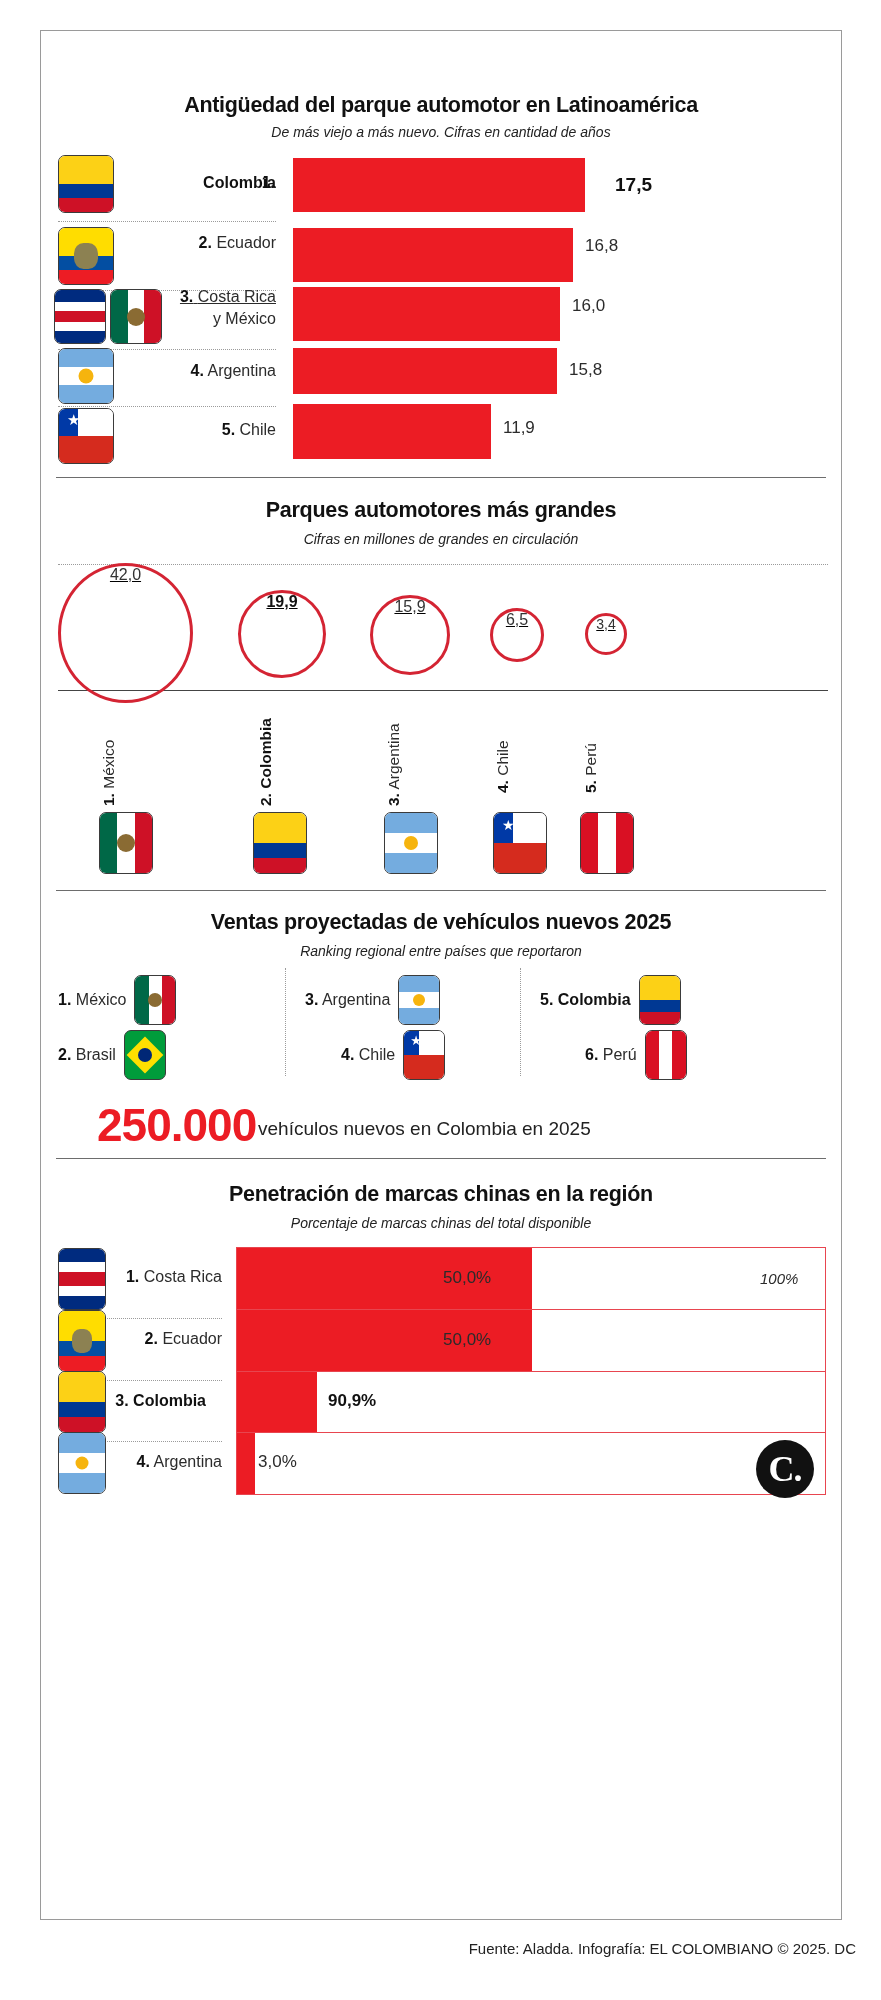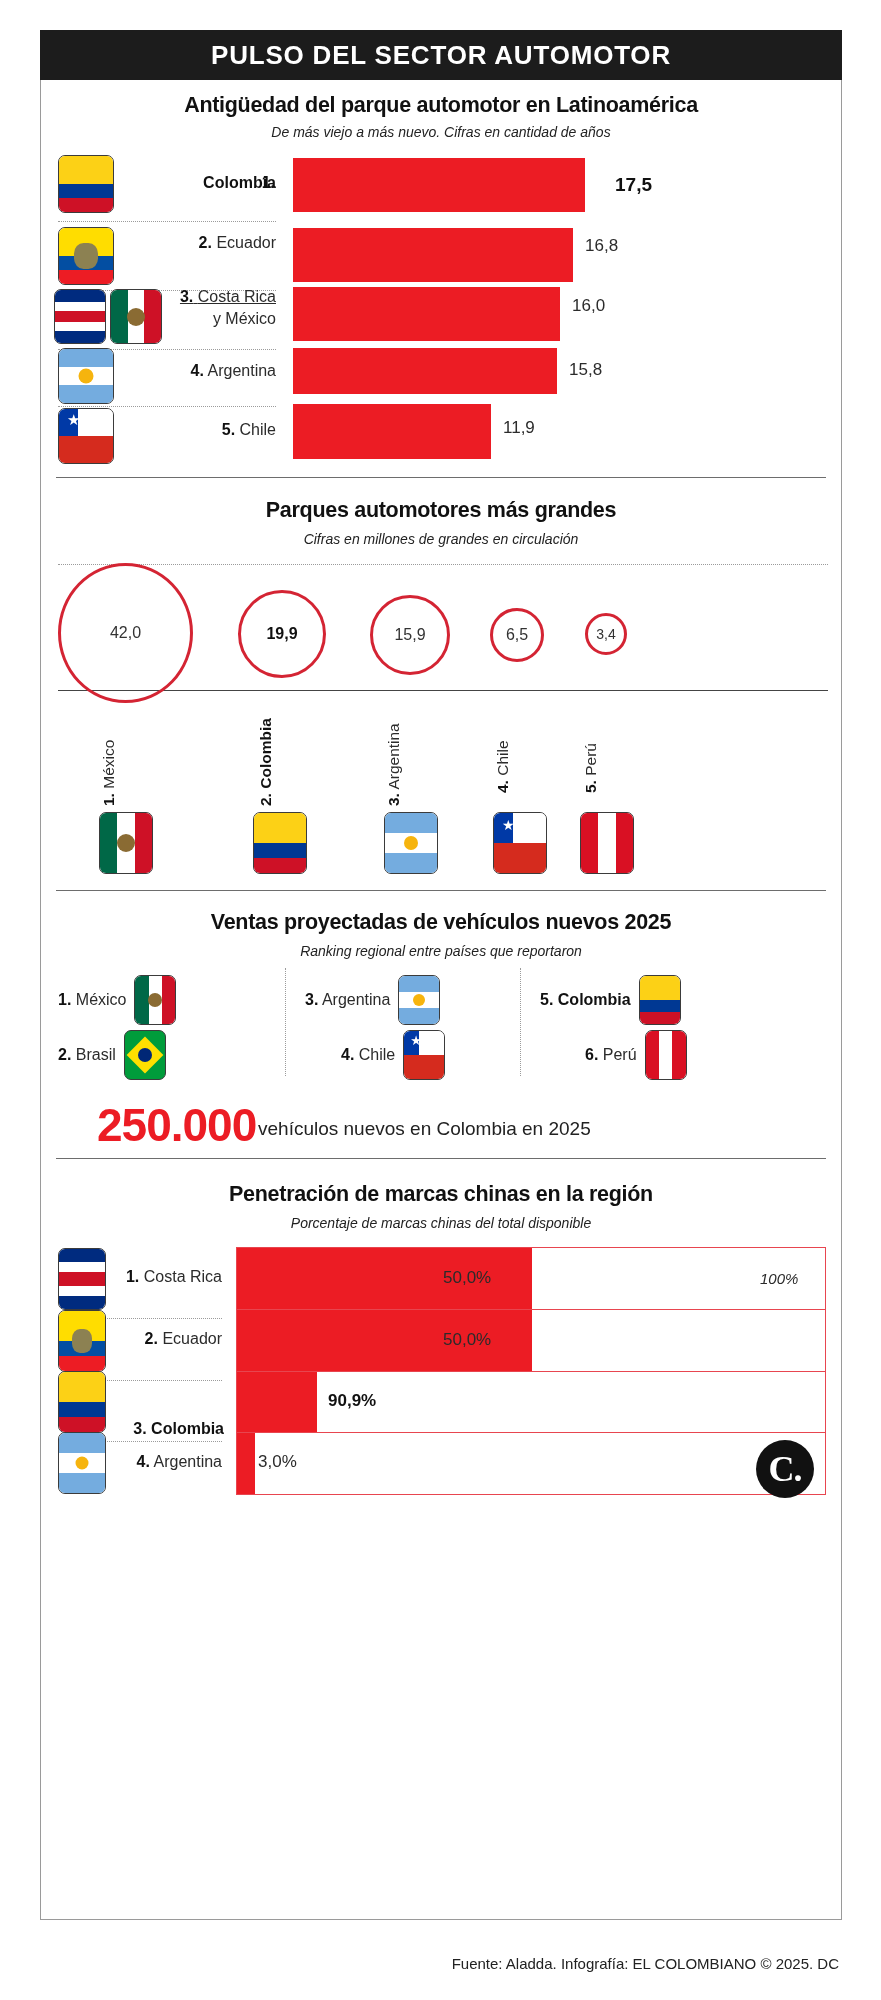--- a/index.html
+++ b/index.html
@@ -92,22 +92,23 @@
     position: absolute;
     font-size: 17px; color: #2b2b2b;
   }
   .barval.hi { font-weight: bold; font-size: 19px; color: #111; }
 
   
   .bubble {
     position: absolute;
     border: 3px solid #d42433;
     border-radius: 50%;
-    display: flex; align-items: center; justify-content: center;
+    display: flex; align-items: flex-start; justify-content: center;
     background: transparent;
+    text-decoration: underline;
   }
   .bubble span { font-size: 16px; color: #333; }
   .bubble.hi span { font-weight: bold; color: #111; }
 
   .vlabel {
     position: absolute;
     transform: rotate(-90deg);
     transform-origin: left bottom;
     white-space: nowrap;
     font-size: 15.5px;
@@ -165,36 +166,32 @@
     line-height: 1;
     letter-spacing: -1px;
   }
 
   
   .footer {
     position: absolute;
     left: 0; right: 0;
     top: 1940px;
     text-align: right;
-    padding-right: 42px;
+    padding-right: 25px;
     font-size: 15px;
     color: #222;
-    margin-top: 15px;
   }
 </style>
 </head>
 <body>
 
 <div class="page">
 
   <div class="frame"></div>
 
-  <div class="banner">
-    <div class="banner-title">PULSO DEL SECTOR AUTOMOTOR</div>
-  </div>
 
   <div>
     <div class="sec-title" style="position:absolute;left:40px;top:93px;width:802px;">Antigüedad del parque automotor en Latinoamérica</div>
     <div class="sec-sub" style="position:absolute;left:40px;top:120px;width:802px;">De más viejo a más nuevo. Cifras en cantidad de años</div>
 
     <div>
       <div class="flag" style="position:absolute;left:58px;top:155px;width:56px;height:58px;">
         <div class="fb" style="top:0;height:50%;background:#FCD116;"></div>
         <div class="fb" style="top:50%;height:25%;background:#003893;"></div>
         <div class="fb" style="top:75%;height:25%;background:#CE1126;"></div>
@@ -481,21 +478,21 @@
       <div class="pct" style="left:443px;top:1330px;">50,0%</div>
       <div class="dotted-row" style="left:58px;top:1380px;width:164px;"></div>
     </div>
 
     <div>
       <div class="flag" style="position:absolute;left:58px;top:1371px;width:48px;height:62px;">
         <div class="fb" style="top:0;height:50%;background:#FCD116;"></div>
         <div class="fb" style="top:50%;height:25%;background:#003893;"></div>
         <div class="fb" style="top:75%;height:25%;background:#CE1126;"></div>
       </div>
-      <div class="rowlabel bold" style="position:absolute;left:112px;top:1392px;width:112px;margin-top:28px;">
+      <div class="rowlabel bold" style="position:absolute;left:94px;top:1392px;width:112px;">
         <span>3.</span>
         <span>Colombia</span>
       </div>
       <div class="track" style="left:236px;top:1371px;width:590px;height:63px;">
         <div class="fill" style="left:0;top:0;width:80px;height:61px;"></div>
       </div>
       <div class="pct hi" style="left:328px;top:1391px;">90,9%</div>
       <div class="dotted-row" style="left:58px;top:1441px;width:164px;"></div>
     </div>
 

